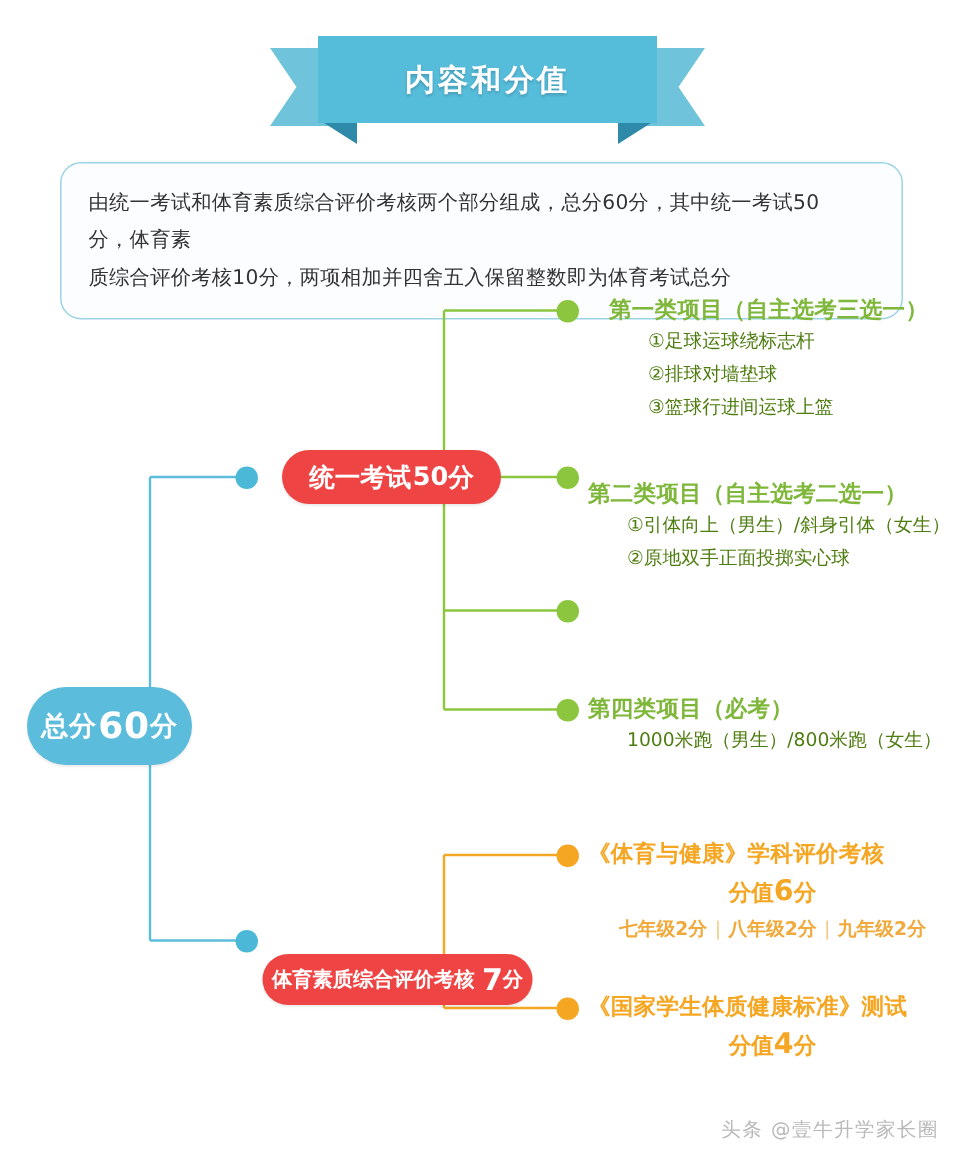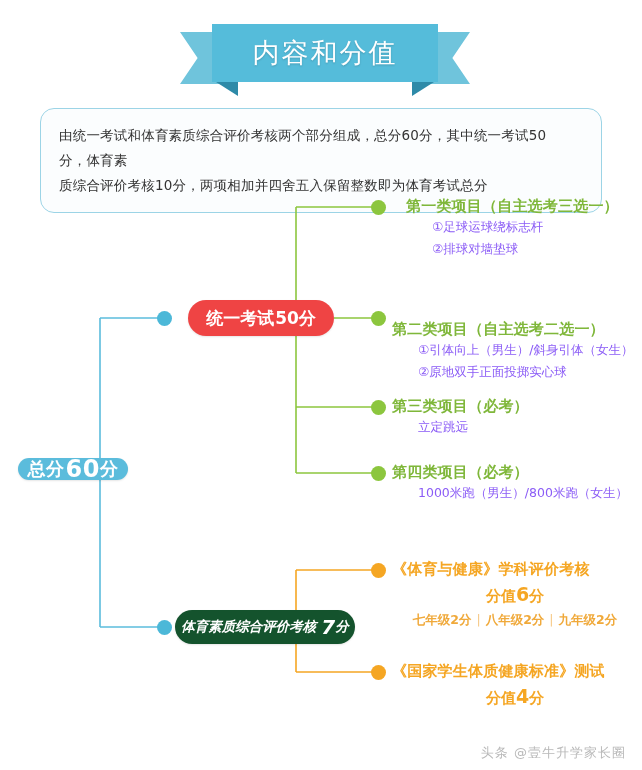--- a/index.html
+++ b/index.html
@@ -58,22 +58,22 @@
     right: 32px;
     top: 0px;
     height: 58px;
     background: #55BCDA;
     display: flex;
     align-items: center;
     justify-content: center;
   }
   .banner-title {
     color: #ffffff;
-    font-size: 27px;
-    font-weight: normal;
+    font-size: 20px;
+    font-weight: bold;
     letter-spacing: 2px;
     text-shadow: 0 1px 2px rgba(0,0,0,0.18);
   }
 
   
   .desc-box {
     position: absolute;
     left: 40px;
     top: 108px;
     width: 562px;
@@ -108,41 +108,40 @@
     border-radius: 999px;
     color: #ffffff;
     font-weight: bold;
     white-space: nowrap;
     box-shadow: 0 1px 2px rgba(0,0,0,0.10);
   }
   .pill-total {
     left: 18px;
     top: 458px;
     width: 110px;
-    height: 22px;
+    height: 52px;
     background: #5BBCDC;
     font-size: 18px;
     letter-spacing: 0.5px;
   }
   .pill-unified {
     left: 188px;
     top: 300px;
     width: 146px;
     height: 36px;
     background: #ef4444;
     font-size: 17px;
   }
   .pill-quality {
     left: 175px;
-    top: 610px;
+    top: 636px;
     width: 180px;
     height: 34px;
-    background: #14532d;
+    background: #ef4444;
     font-size: 13.5px;
-    font-style: italic;
   }
   .pill .big {
     font-size: 17px;
     line-height: 1;
     margin-left: 1px;
   }
   .pill-quality .big { font-size: 20px; margin-left: 5px; }
   .pill-total .big { font-size: 24px; }
 
   
@@ -161,21 +160,21 @@
   .branch-head {
     font-size: 15px;
     font-weight: bold;
     white-space: nowrap;
     letter-spacing: 0.2px;
   }
   .branch-head.green { color: #7FB73A; }
   .branch-head.orange { color: #F5A623; }
   .branch-item {
     font-size: 12.5px;
-    color: #8b5cf6;
+    color: #4d7c0f;
     line-height: 22px;
     margin-left: 26px;
     white-space: nowrap;
   }
   .branch-sub-center {
     text-align: center;
     font-size: 15px;
     font-weight: bold;
     color: #F5A623;
     margin-top: 4px;
@@ -268,32 +267,29 @@
   <div class="dot dot-green" style="left:371px; top:400px;"></div>
   <div class="dot dot-green" style="left:371px; top:466px;"></div>
 
   <div class="dot dot-orange" style="left:371px; top:563px;"></div>
   <div class="dot dot-orange" style="left:371px; top:665px;"></div>
 
   <div class="branch" style="left:392px; top:197px;margin-left:14px;">
     <div class="branch-head green">第一类项目（自主选考三选一）</div>
     <div class="branch-item">①足球运球绕标志杆</div>
     <div class="branch-item">②排球对墙垫球</div>
+    <div class="branch-item">③篮球行进间运球上篮</div>
   </div>
 
   <div class="branch" style="left:392px; top:320px;">
     <div class="branch-head green">第二类项目（自主选考二选一）</div>
     <div class="branch-item">①引体向上（男生）/斜身引体（女生）</div>
     <div class="branch-item">②原地双手正面投掷实心球</div>
   </div>
 
-  <div class="branch" style="left:392px; top:397px;">
-    <div class="branch-head green">第三类项目（必考）</div>
-    <div class="branch-item">立定跳远</div>
-  </div>
 
   <div class="branch" style="left:392px; top:463px;">
     <div class="branch-head green">第四类项目（必考）</div>
     <div class="branch-item">1000米跑（男生）/800米跑（女生）</div>
   </div>
 
   <div class="branch branch-center-wrap" style="left:392px; top:560px;">
     <div class="branch-head orange">《体育与健康》学科评价考核</div>
     <div class="branch-sub-center">
       <span>分值</span><span class="big">6</span><span>分</span>

